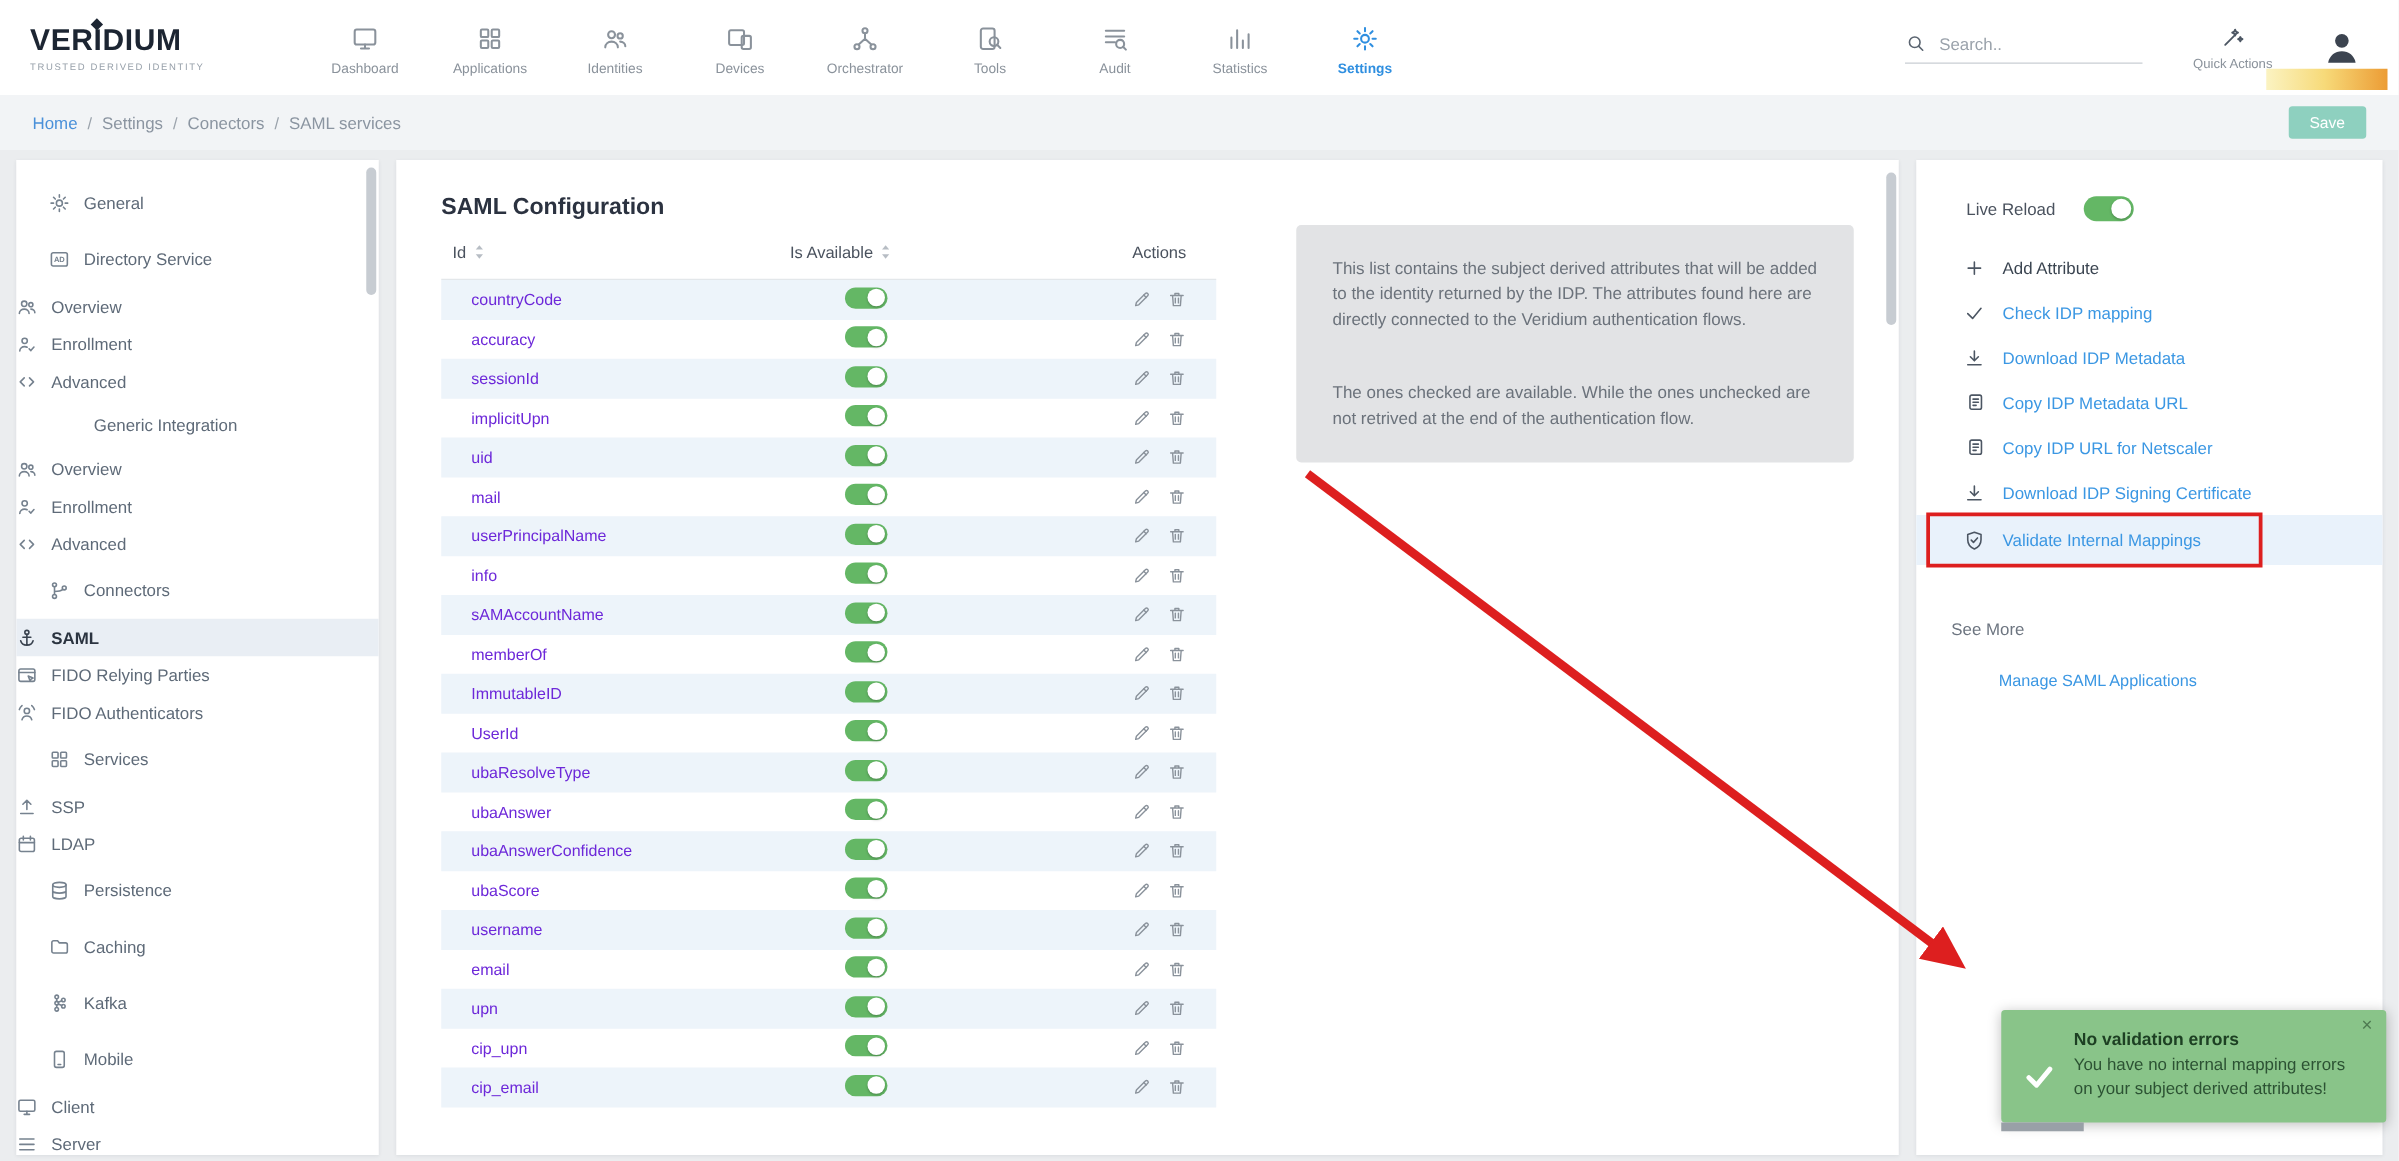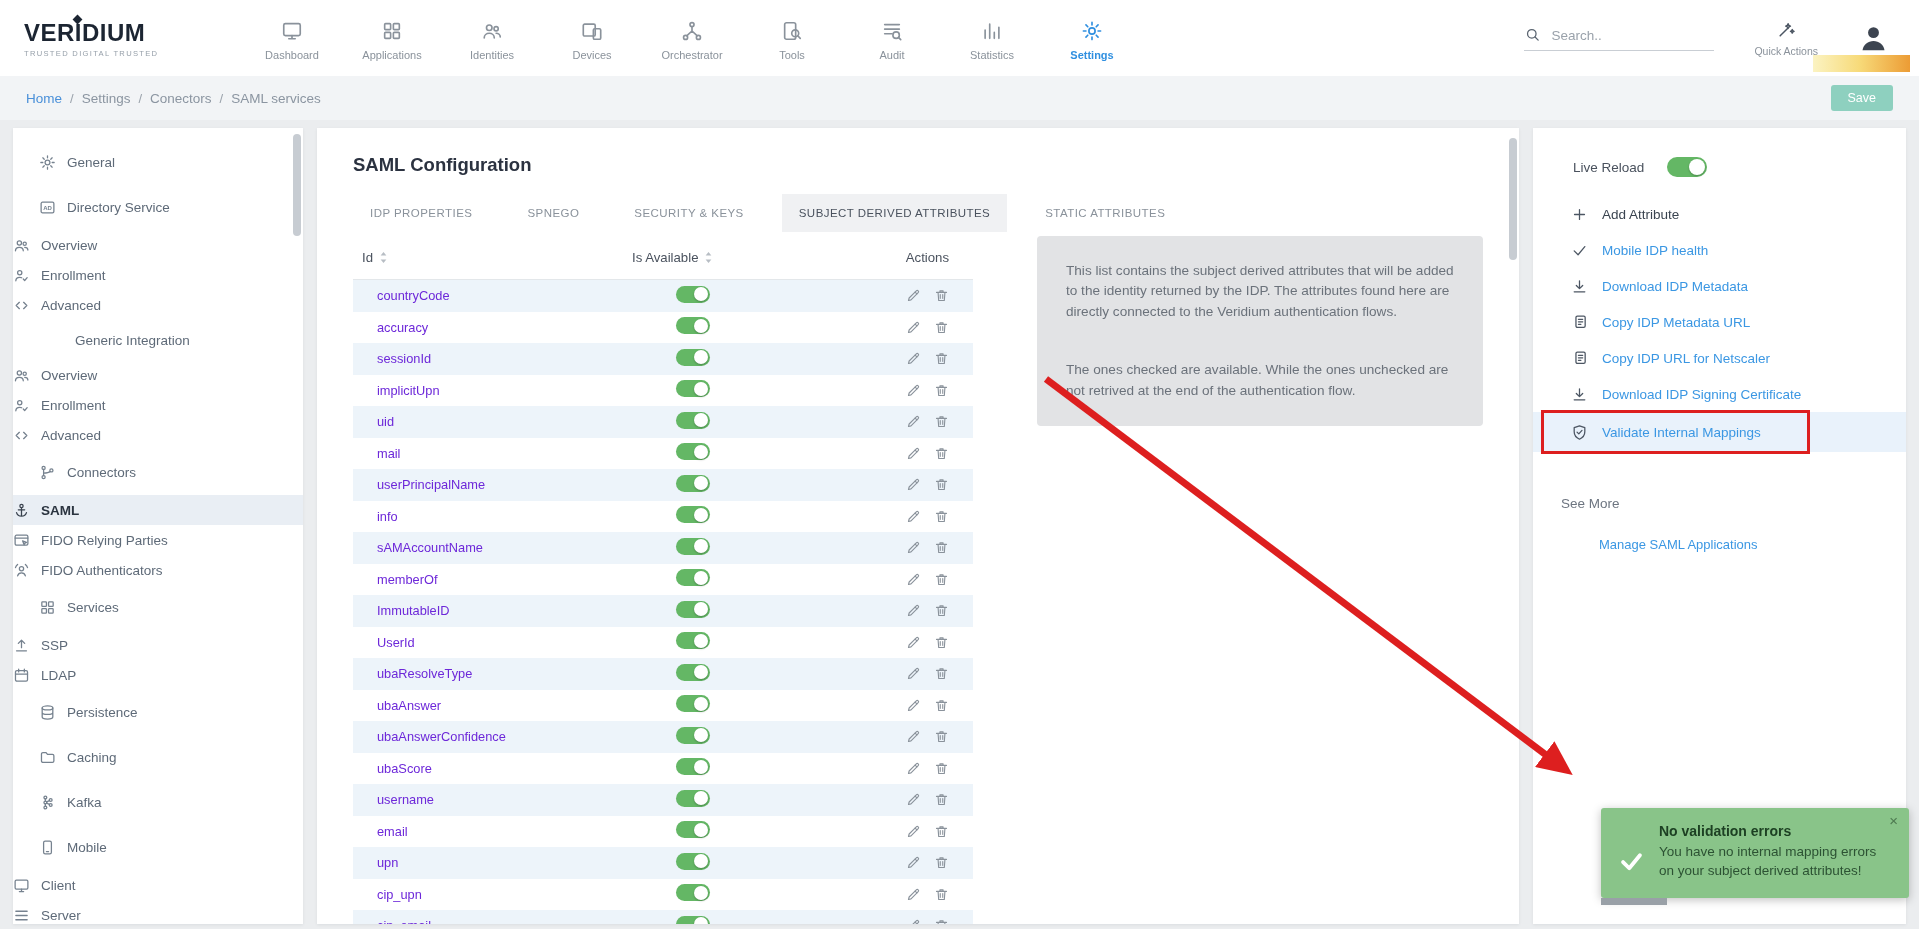--- a/index.html
+++ b/index.html
@@ -107,21 +107,21 @@
 
 
 .annotation-arrow{position:absolute;left:0;top:0;width:1919px;height:929px;pointer-events:none;z-index:60;}
 </style>
 </head>
 <body>
 
 <header class="topbar">
   <div class="logo">
     <div class="logo-text"><span>VERIDIUM</span><span class="logo-diamond"></span></div>
-    <div class="logo-tagline">TRUSTED DIGITAL TRUSTED</div>
+    <div class="logo-tagline">TRUSTED DERIVED IDENTITY</div>
   </div>
   <nav class="mainnav">
       <div class="nav-item">
         <span class="icon">
           <svg viewBox="0 0 24 24" fill="none" stroke="currentColor" stroke-width="1.8" stroke-linecap="round" stroke-linejoin="round">
             <rect x="3" y="4" width="18" height="13" rx="1.8"></rect>
             <path d="M8.5 20.5h7M12 17v3.5"></path>
           </svg>
         </span>
         <div class="nav-label">Dashboard</div>
@@ -453,27 +453,20 @@
             </svg>
           </span>
           <span>Server</span>
         </div>
       </div>
     <div class="scroll-thumb side-thumb"></div>
   </aside>
 
   <section class="panel main-panel">
     <h1 class="page-title">SAML Configuration</h1>
-    <div class="tabs">
-        <div class="tab">IDP PROPERTIES</div>
-        <div class="tab">SPNEGO</div>
-        <div class="tab">SECURITY &amp; KEYS</div>
-        <div class="tab active">SUBJECT DERIVED ATTRIBUTES</div>
-        <div class="tab">STATIC ATTRIBUTES</div>
-      </div>
     <div class="main-cols">
       <div class="table-col">
         <div class="thead">
           <div class="th">
             <span>Id</span>
             <span class="sort-icon"><svg viewBox="0 0 10 14">
                   <path d="M5 1 8.2 4.8 H1.8 Z" fill="#b7bdc4"></path>
                   <path d="M5 13 1.8 9.2 H8.2 Z" fill="#b7bdc4"></path>
                 </svg></span>
           </div>
@@ -869,21 +862,21 @@
             </svg>
           </span>
           <span class="rp-label">Add Attribute</span>
         </div>
         <div class="rp-action">
           <span class="icon">
             <svg viewBox="0 0 24 24" fill="none" stroke="currentColor" stroke-width="1.8" stroke-linecap="round" stroke-linejoin="round">
               <path d="M4.5 12.5 10 18 19.5 6.5"></path>
             </svg>
           </span>
-          <span class="rp-label">Mobile IDP health</span>
+          <span class="rp-label">Check IDP mapping</span>
         </div>
         <div class="rp-action">
           <span class="icon">
             <svg viewBox="0 0 24 24" fill="none" stroke="currentColor" stroke-width="1.8" stroke-linecap="round" stroke-linejoin="round">
               <path d="M12 4v10.5M7.5 10.5 12 15l4.5-4.5M4.5 19.5h15"></path>
             </svg>
           </span>
           <span class="rp-label">Download IDP Metadata</span>
         </div>
         <div class="rp-action">

